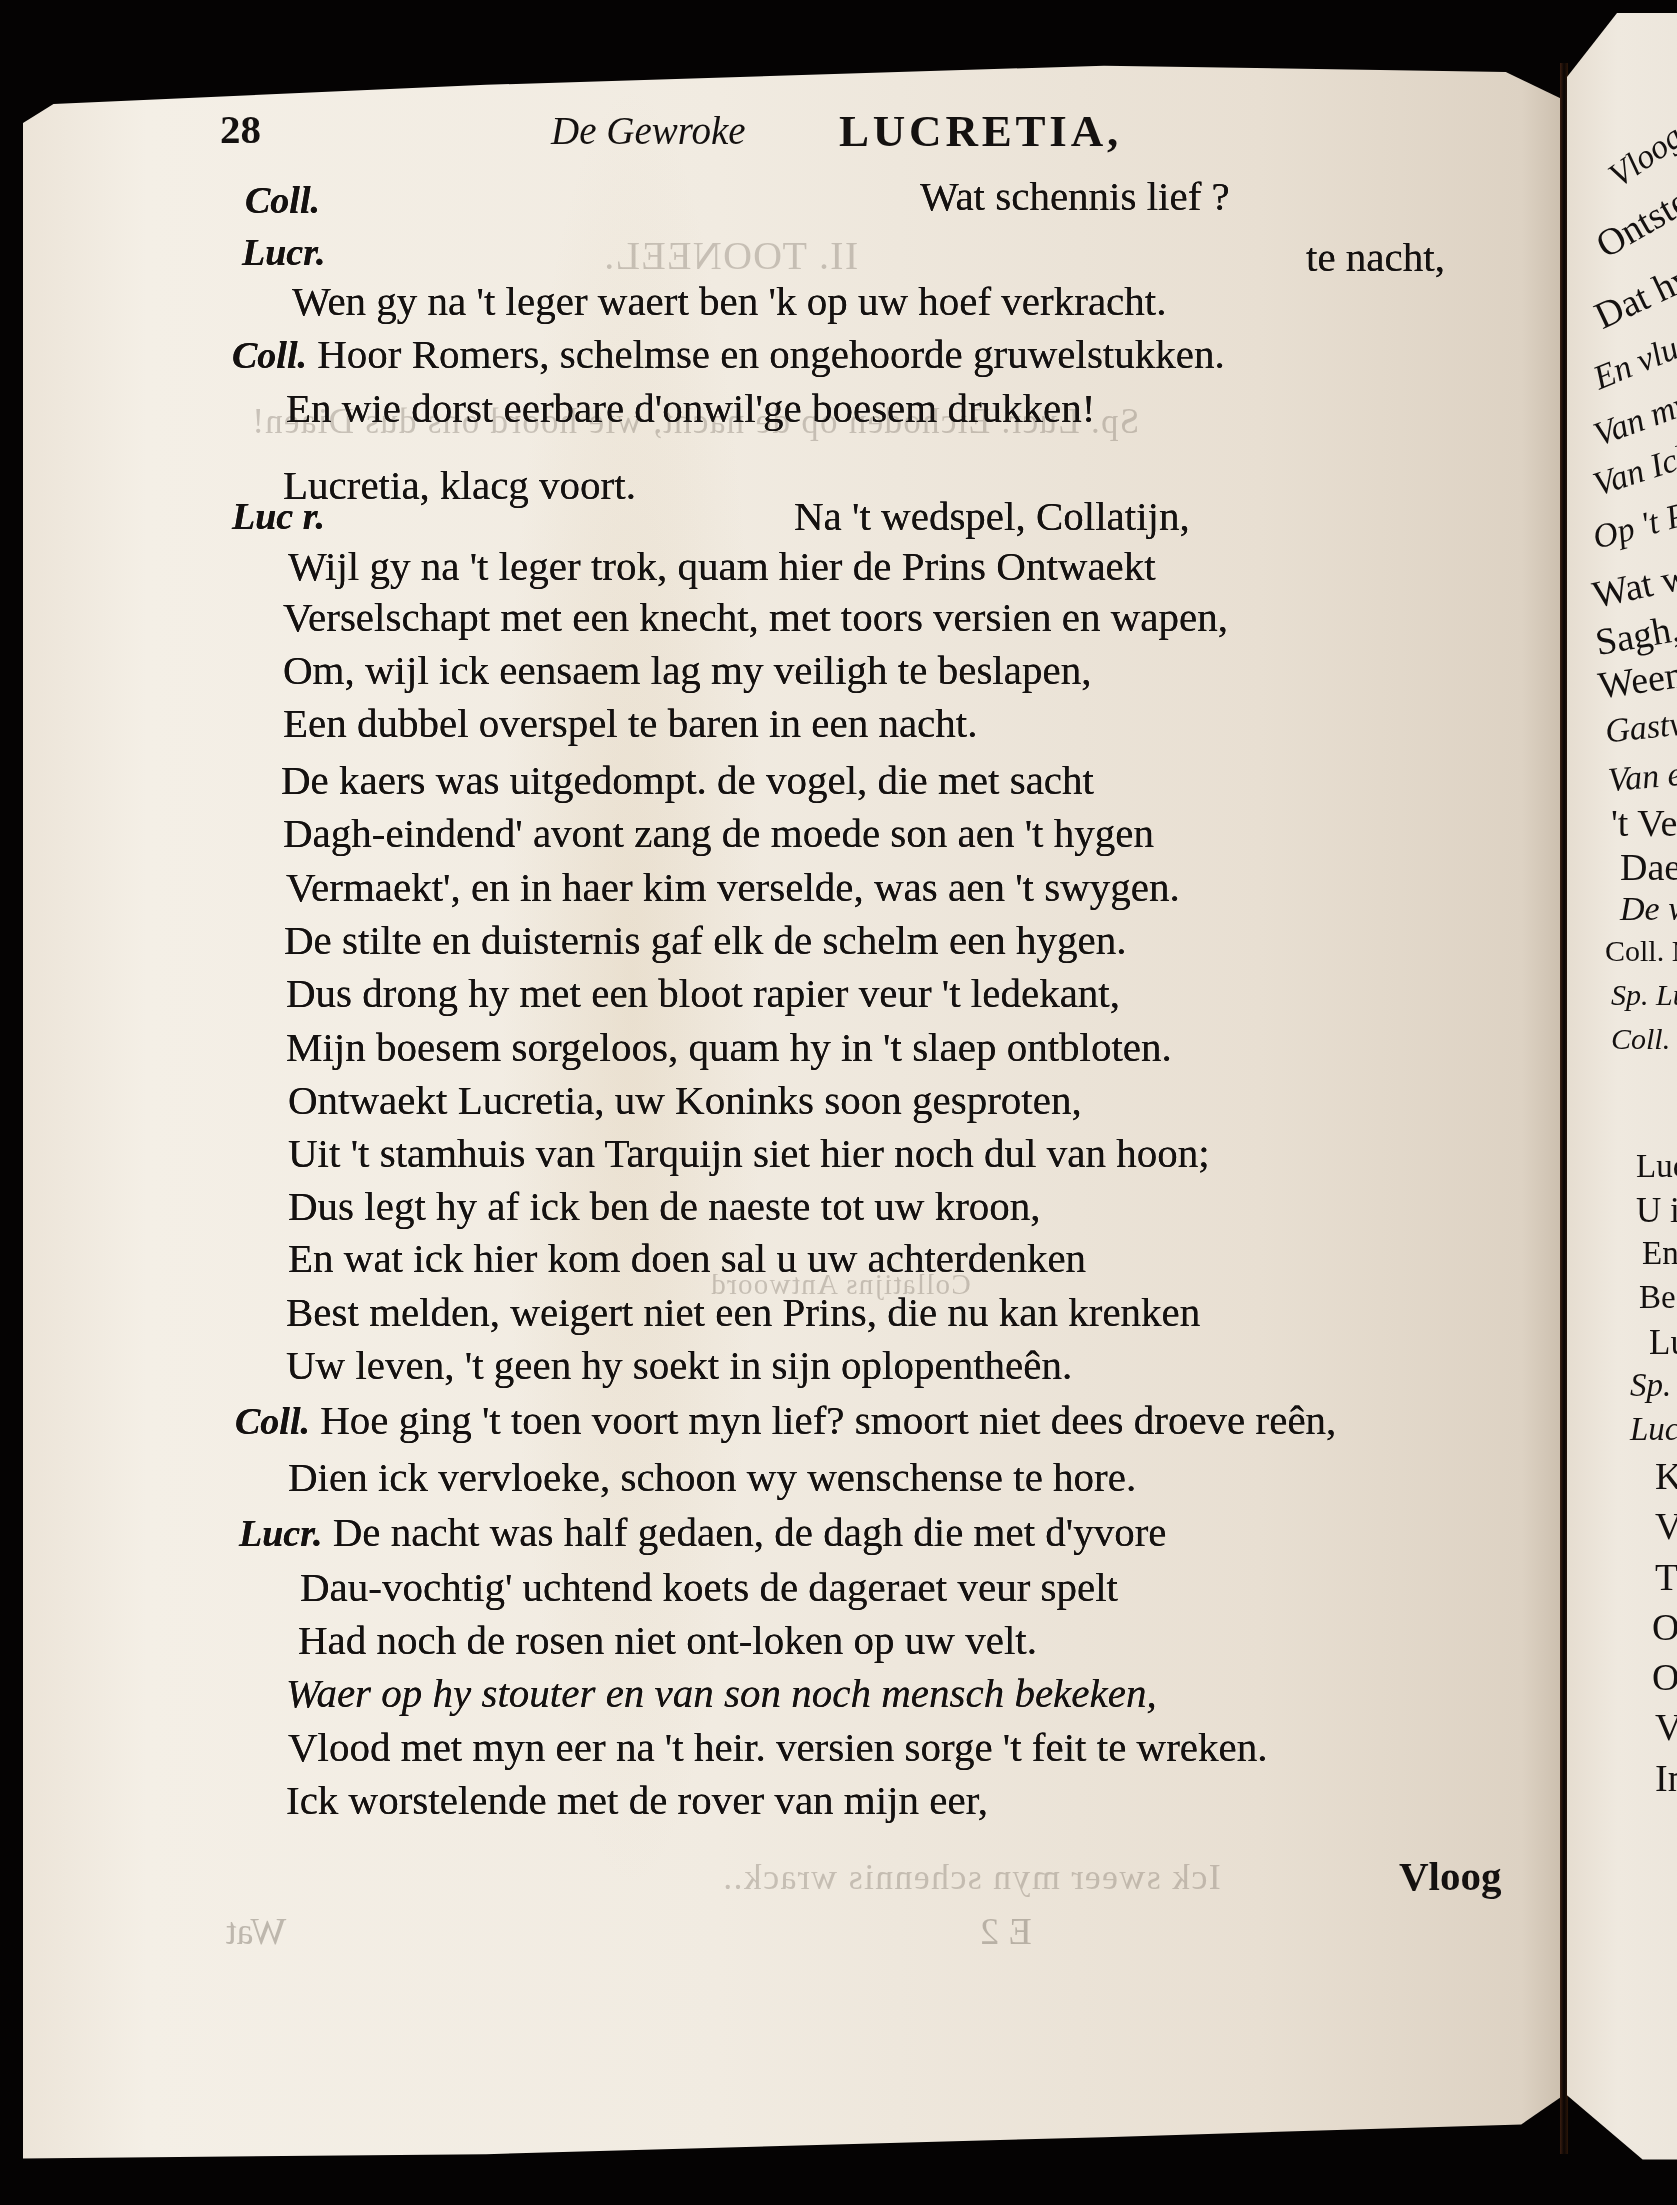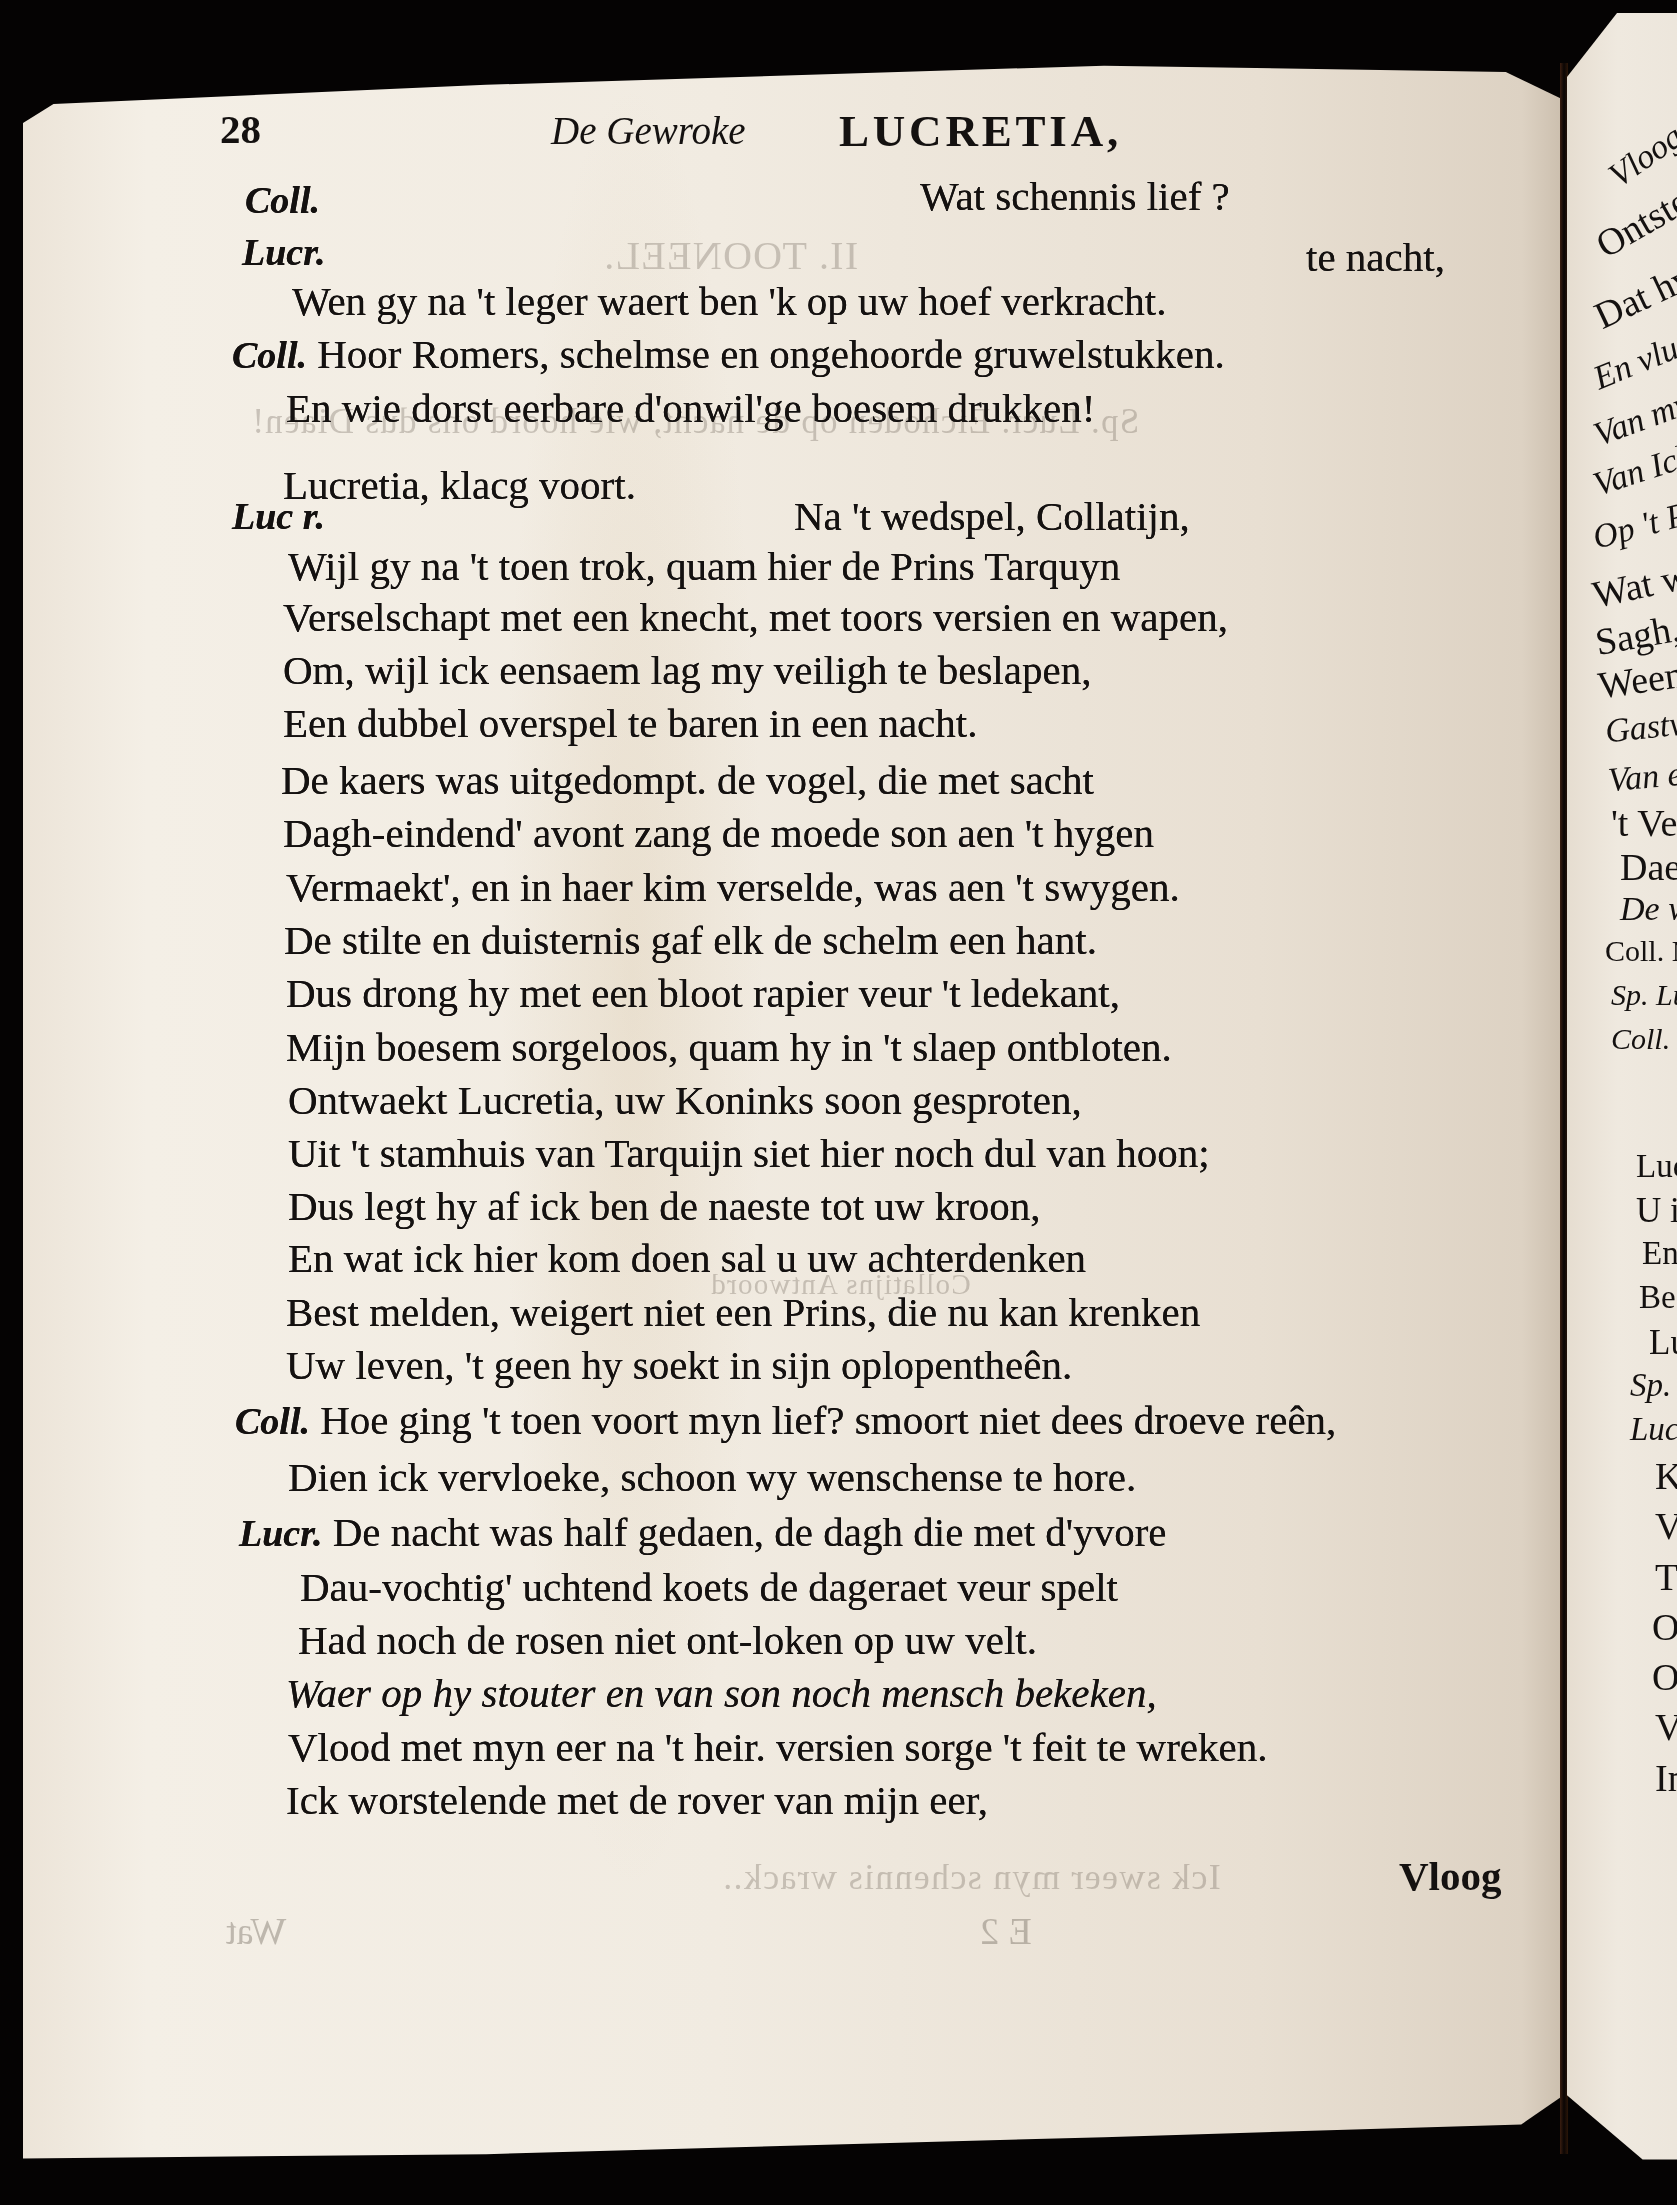--- a/index.html
+++ b/index.html
@@ -89,28 +89,28 @@
 
   <div class="line" style="left:286px; top:388px;">En wie dorst eerbare d'onwil'ge boesem drukken!</div>
 
   <div class="line" style="left:283px; top:438px;margin-top:27px;">Lucretia, klacg voort.</div>
 
   <div class="line" style="left:232px; top:495px;">
     <span class="speaker">Luc r.</span>
   </div>
   <div class="line" style="left:794px; top:496px;">Na 't wedspel, Collatijn,</div>
 
-  <div class="line" style="left:288px; top:546px;">Wijl gy na 't toen trok, quam hier de Prins Tarquyn</div>
+  <div class="line" style="left:288px; top:546px;">Wijl gy na 't leger trok, quam hier de Prins Ontwaekt</div>
   <div class="line" style="left:283px; top:597px;">Verselschapt met een knecht, met toors versien en wapen,</div>
   <div class="line" style="left:283px; top:650px;">Om, wijl ick eensaem lag my veiligh te beslapen,</div>
   <div class="line" style="left:283px; top:703px;">Een dubbel overspel te baren in een nacht.</div>
   <div class="line" style="left:281px; top:760px;">De kaers was uitgedompt. de vogel, die met sacht</div>
   <div class="line" style="left:283px; top:813px;">Dagh-eindend' avont zang de moede son aen 't hygen</div>
   <div class="line" style="left:286px; top:867px;">Vermaekt', en in haer kim verselde, was aen 't swygen.</div>
-  <div class="line" style="left:284px; top:920px;">De stilte en duisternis gaf elk de schelm een hant.</div>
+  <div class="line" style="left:284px; top:920px;">De stilte en duisternis gaf elk de schelm een hygen.</div>
   <div class="line" style="left:286px; top:973px;">Dus drong hy met een bloot rapier veur 't ledekant,</div>
   <div class="line" style="left:286px; top:1027px;">Mijn boesem sorgeloos, quam hy in 't slaep ontbloten.</div>
   <div class="line" style="left:288px; top:1080px;">Ontwaekt Lucretia, uw Koninks soon gesproten,</div>
   <div class="line" style="left:288px; top:1133px;">Uit 't stamhuis van Tarquijn siet hier noch dul van hoon;</div>
   <div class="line" style="left:288px; top:1186px;">Dus legt hy af ick ben de naeste tot uw kroon,</div>
   <div class="line" style="left:288px; top:1238px;">En wat ick hier kom doen sal u uw achterdenken</div>
   <div class="line" style="left:286px; top:1292px;">Best melden, weigert niet een Prins, die nu kan krenken</div>
   <div class="line" style="left:286px; top:1345px;">Uw leven, 't geen hy soekt in sijn oplopentheên.</div>
 
   <div class="line" style="left:235px; top:1400px;">

